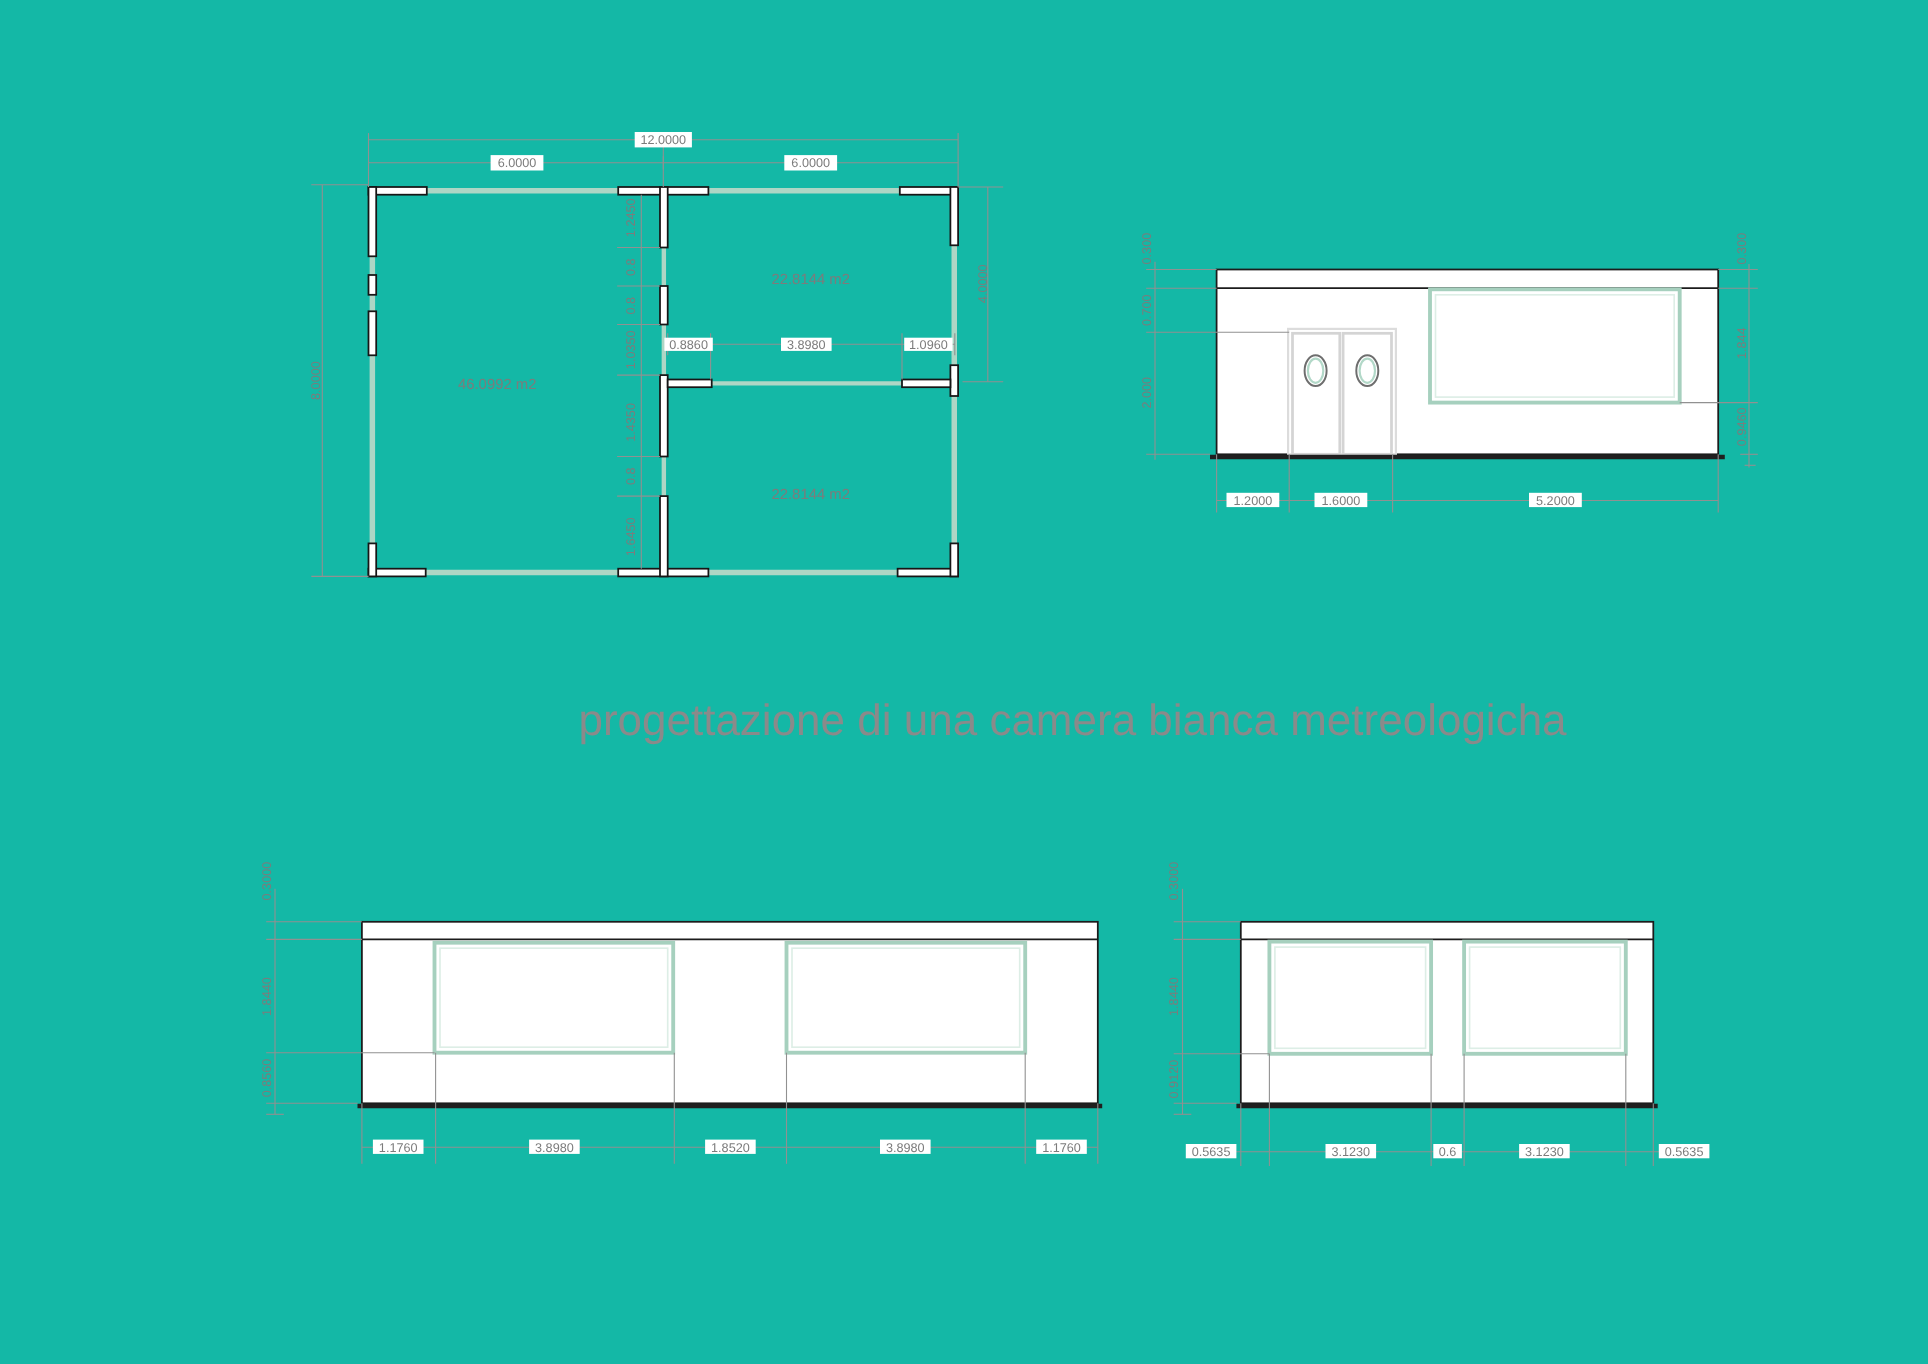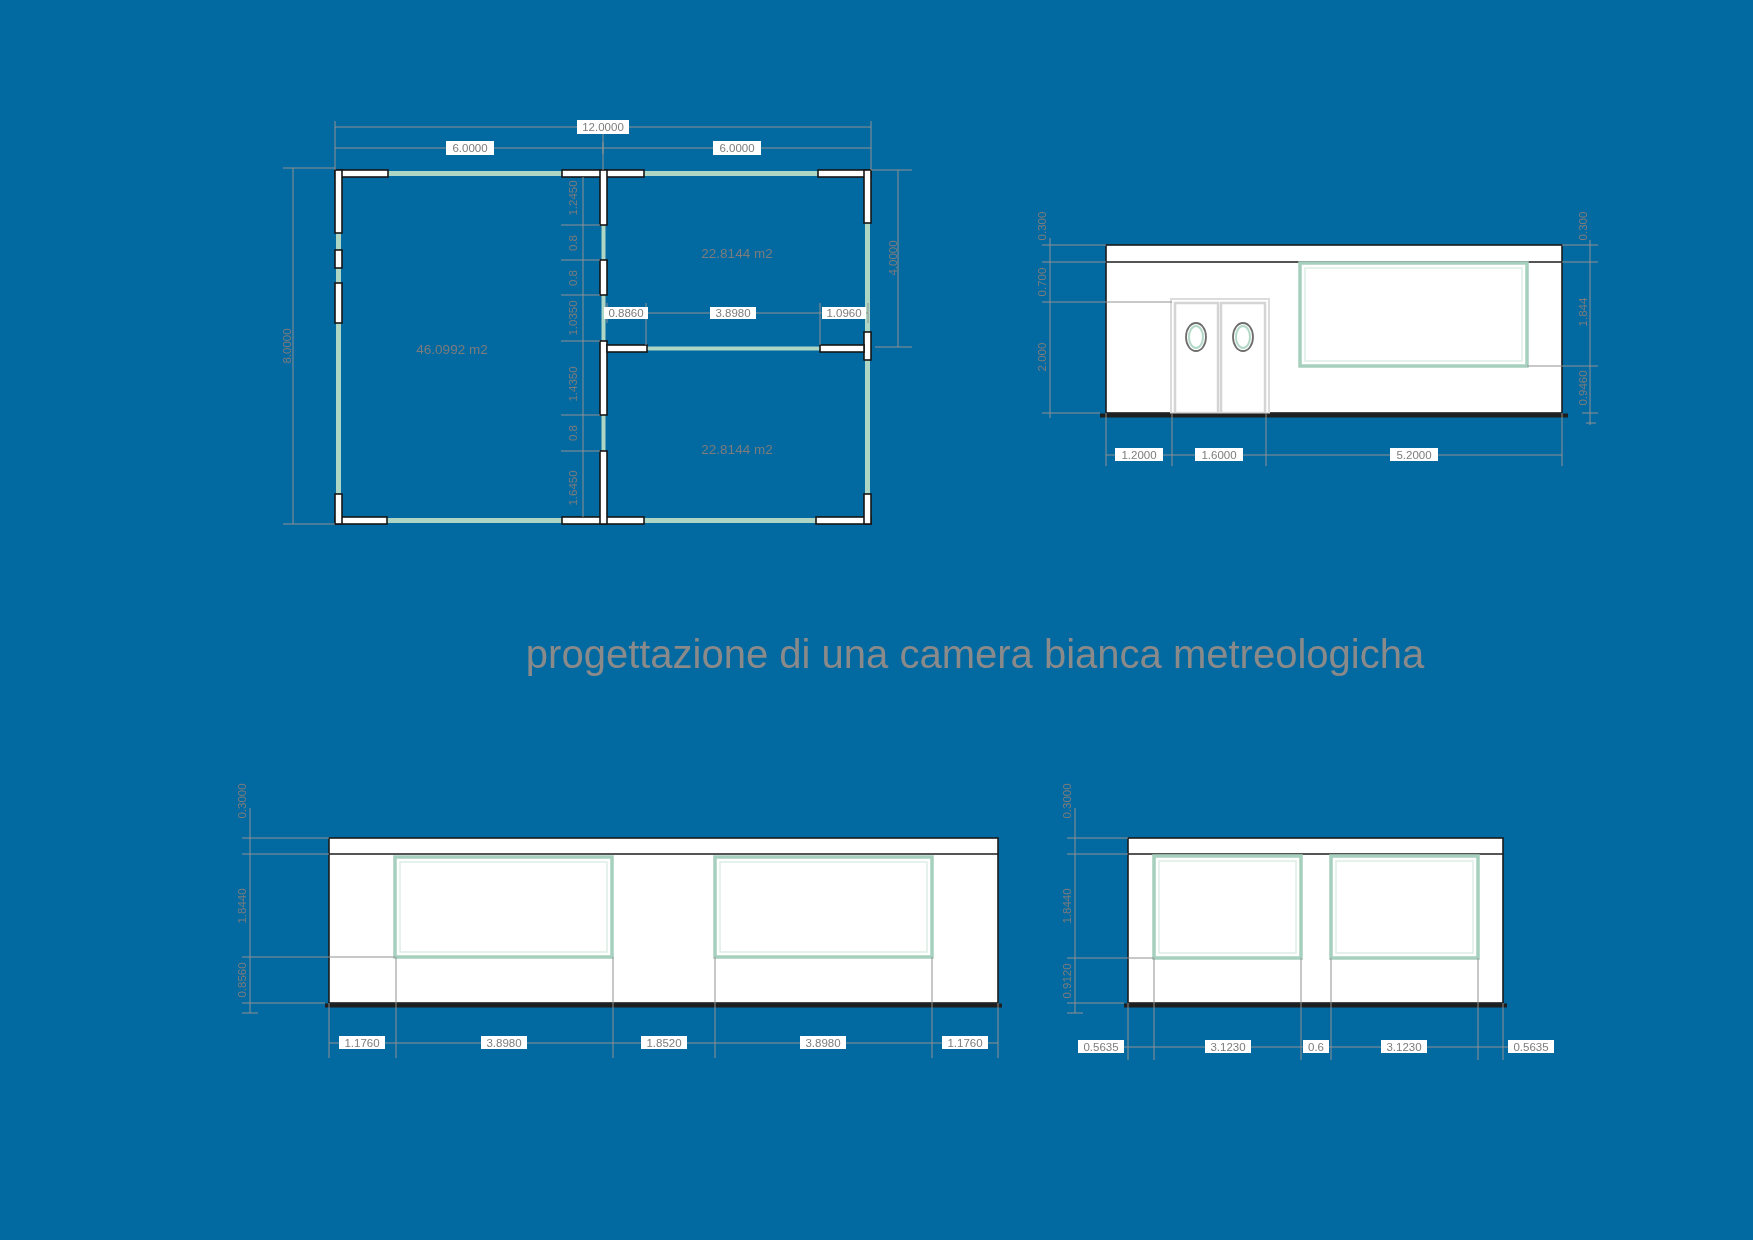--- a/index.html
+++ b/index.html
@@ -1,16 +1,16 @@
 <!DOCTYPE html>
 <html><head>
 <meta charset="utf-8">
 <style>
   html,body{margin:0;padding:0;background:#ffffff;}
-  .page{position:relative;width:1753px;height:1240px;background:#0369a1;overflow:hidden;}
+  .page{position:relative;width:1753px;height:1240px;background:#14b8a6;overflow:hidden;}
   svg{display:block;}
   .dim{stroke:#919191;stroke-width:1;fill:none;}
   .wall{fill:#ffffff;stroke:#161616;stroke-width:1.6;}
   .teal{stroke:#aed6c5;stroke-width:5;fill:none;}
   .teal4{stroke:#aed6c5;stroke-width:4;fill:none;}
   .box{fill:#ffffff;stroke:#1c1c1c;stroke-width:1.6;}
   .roof{stroke:#1c1c1c;stroke-width:1.6;fill:none;}
   .floor{stroke:#1f1f1f;stroke-width:4;fill:none;}
   .win{fill:#ffffff;stroke:#a6d0be;stroke-width:3.5;}
   .wini{fill:none;stroke:#ddeee6;stroke-width:1.5;}

